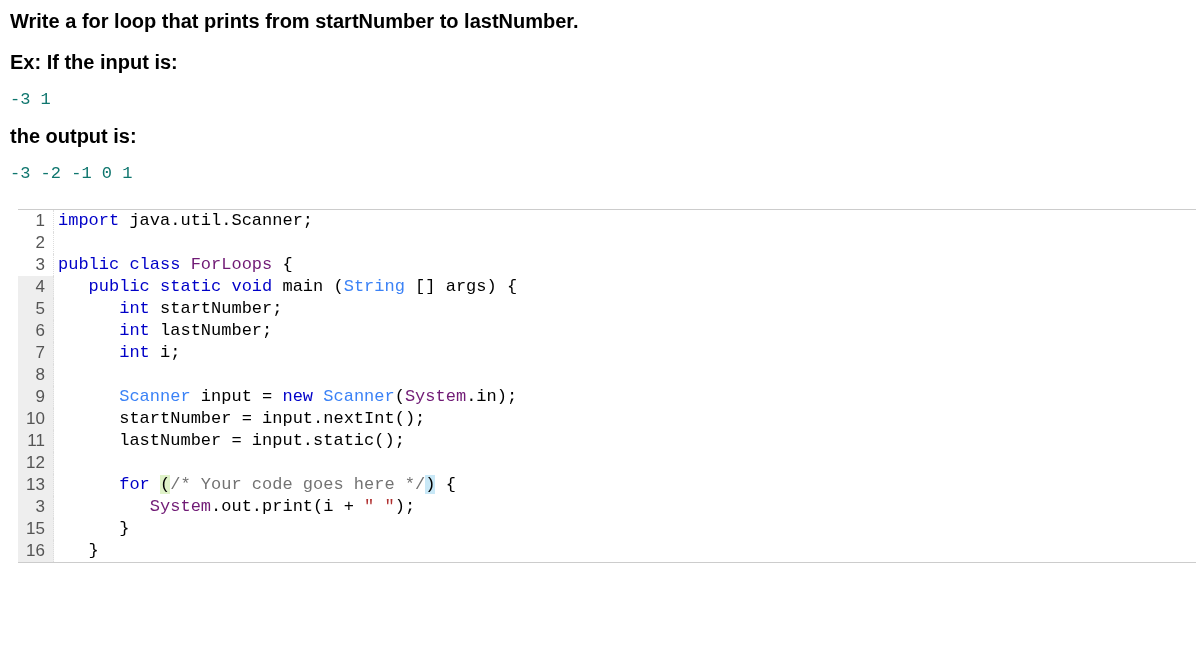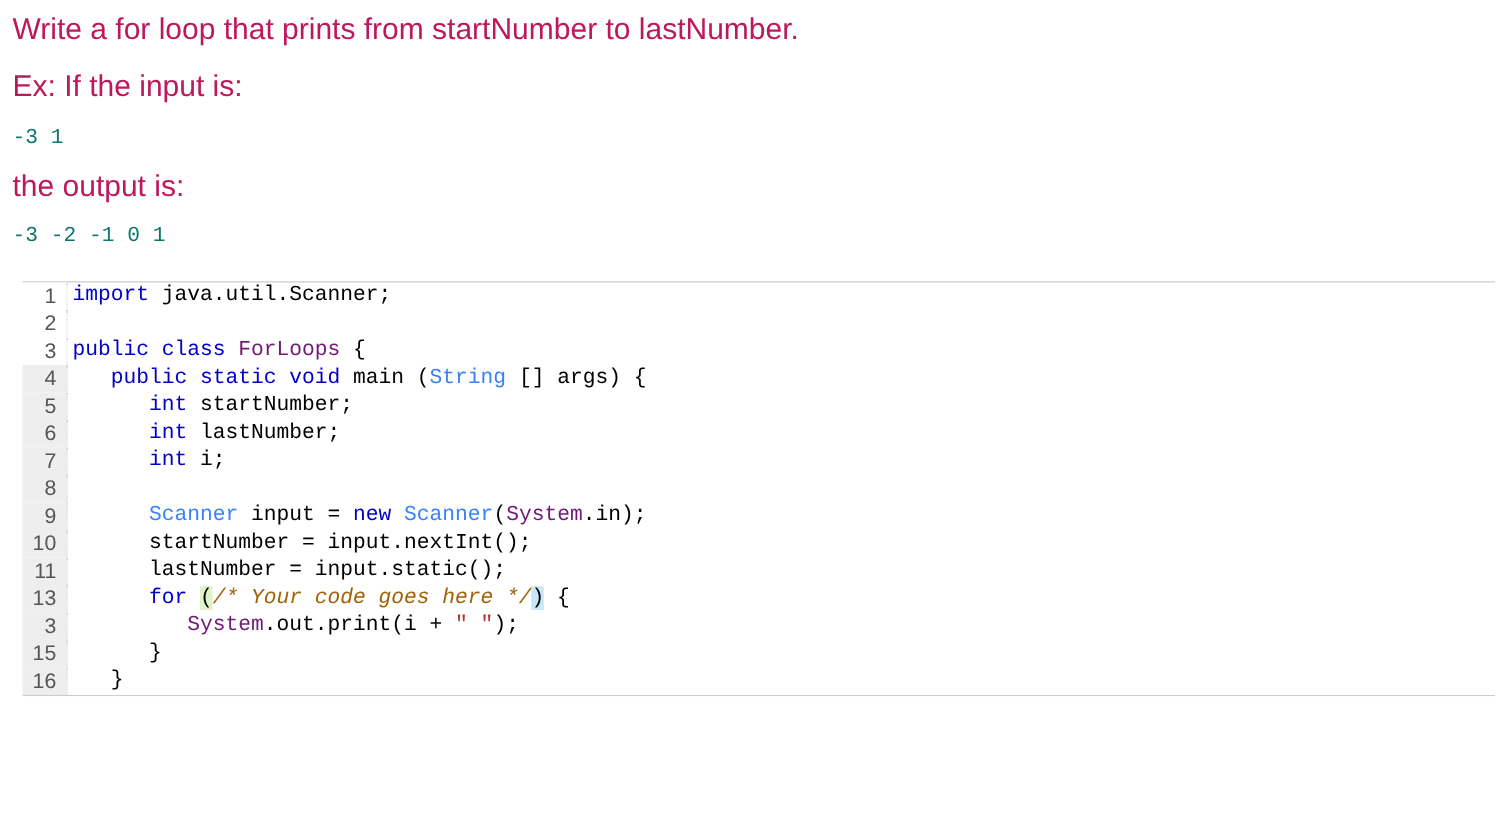--- a/index.html
+++ b/index.html
@@ -8,23 +8,23 @@
     font-size: 18px;
     color: #333;
     background: #fff;
     padding: 0;
     width: 1200px;
   }
   .problem {
     padding: 8px 10px 12px 10px;
   }
   .problem p {
-    font-weight: 400;
-    font-size: 24px;
-    color: #be185d;
+    font-weight: 700;
+    font-size: 20px;
+    color: #000000;
     margin-bottom: 14px;
     line-height: 1.35;
   }
   .mono-block {
     font-family: "Courier New", monospace;
     font-size: 17px;
     color: #0f766e;
     margin-bottom: 14px;
     padding: 0;
   }
@@ -56,21 +56,21 @@
     font-family: Consolas, "Courier New", monospace;
     white-space: pre;
     padding-left: 4px;
     color: #000;
     flex: 1;
   }
   .kw       { color: #0000c8; }
   .type     { color: #3b82f6; }
   .cls      { color: #701a75; }
   .str      { color: #b03030; }
-  .cmt      { color: #a16207; font-style: italic; }
+  .cmt      { color: #737373; }
   .paren-a  { background: #dff2c8; }
   .paren-b  { background: #c8e8f7; }
 </style>
 </head>
 <body>
 
 <div class="problem">
   <p>Write a for loop that prints from startNumber to lastNumber.</p>
   <p>Ex: If the input is:</p>
   <div class="mono-block">-3 1</div>
@@ -128,20 +128,24 @@
   <div class="code-row">
     <div class="gutter hl">10</div>
     <div class="code"><span>      </span><span>startNumber = input.nextInt</span><span>(</span><span>)</span><span>;</span></div>
   </div>
 
   <div class="code-row">
     <div class="gutter hl">11</div>
     <div class="code"><span>      </span><span>lastNumber = input.static</span><span>(</span><span>)</span><span>;</span></div>
   </div>
 
+  <div class="code-row">
+    <div class="gutter hl">12</div>
+    <div class="code"><span></span></div>
+  </div>
 
   <div class="code-row">
     <div class="gutter hl">13</div>
     <div class="code"><span>      </span><span class="kw">for</span><span> </span><span class="paren-a">(</span><span class="cmt">/* Your code goes here */</span><span class="paren-b">)</span><span> {</span></div>
   </div>
 
   <div class="code-row">
     <div class="gutter hl">3</div>
     <div class="code"><span>         </span><span class="cls">System</span><span>.out.print</span><span>(</span><span>i + </span><span class="str">" "</span><span>)</span><span>;</span></div>
   </div>

